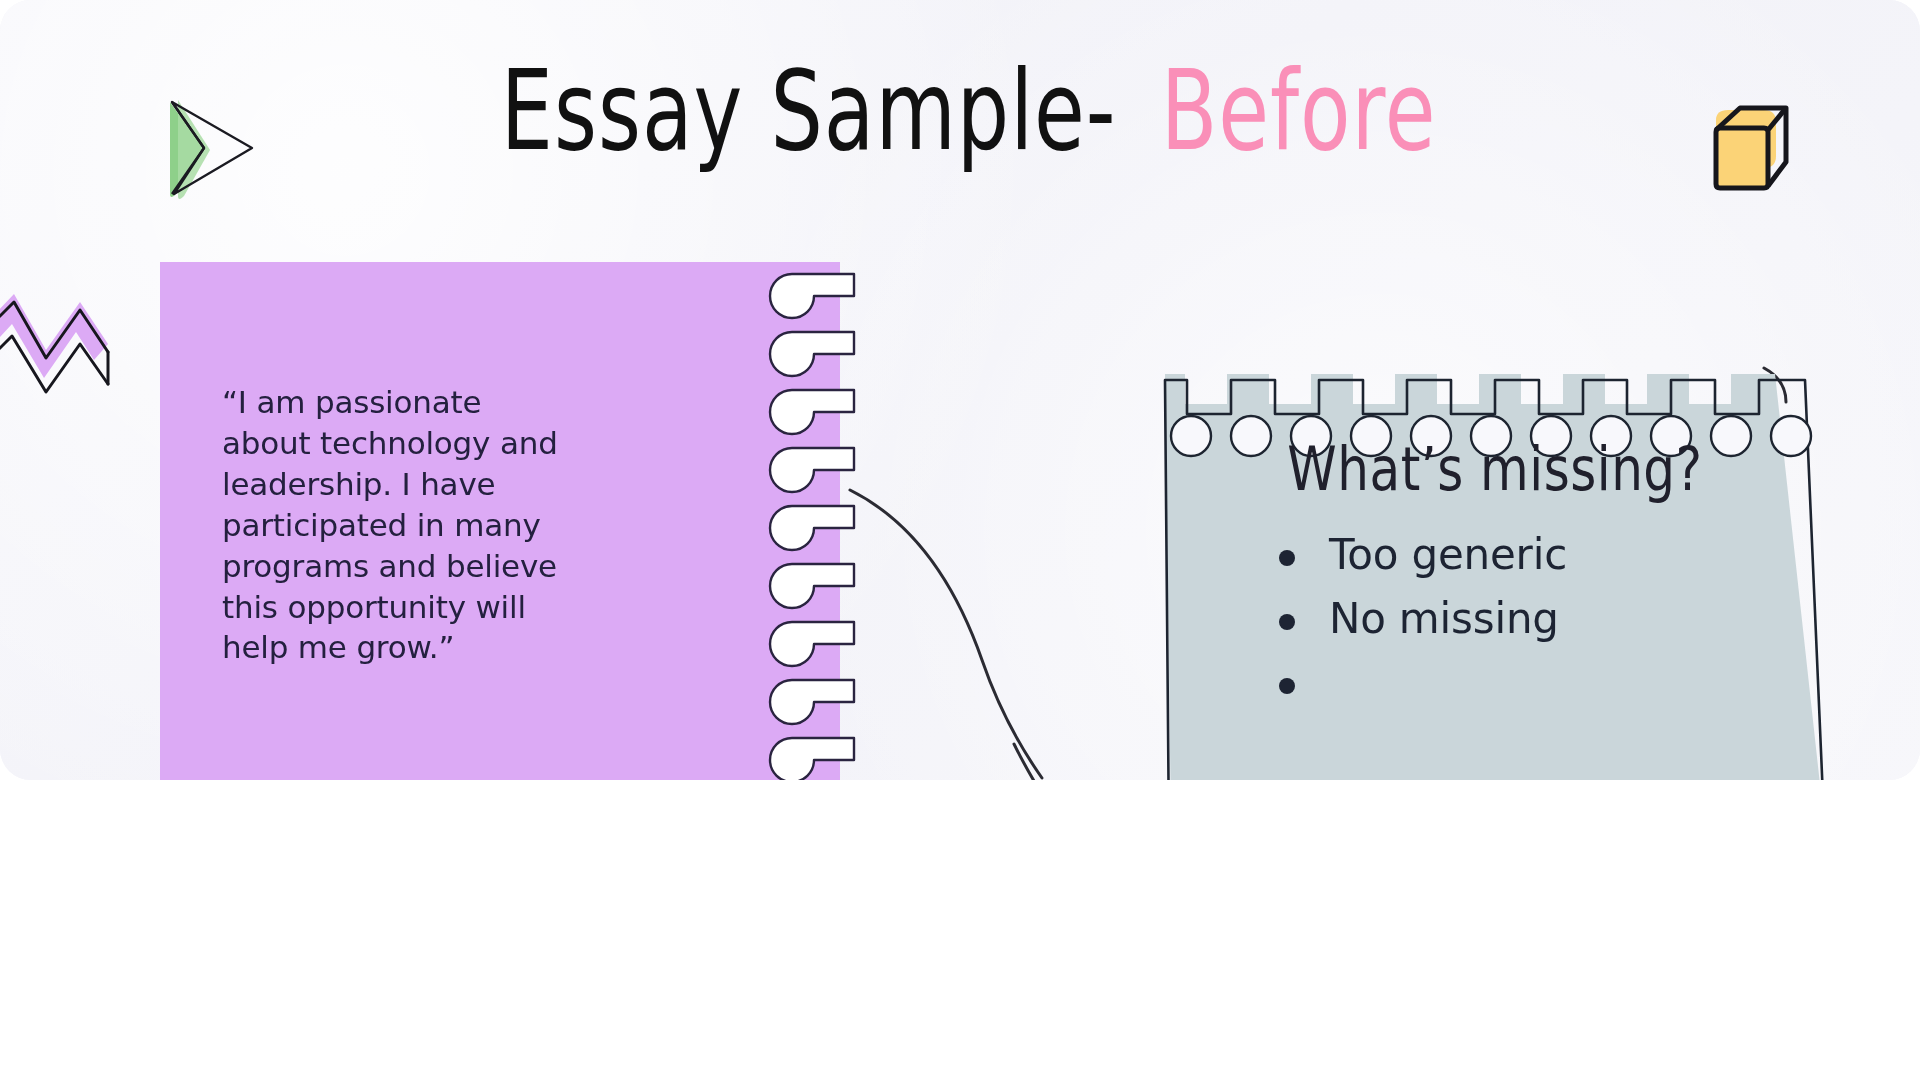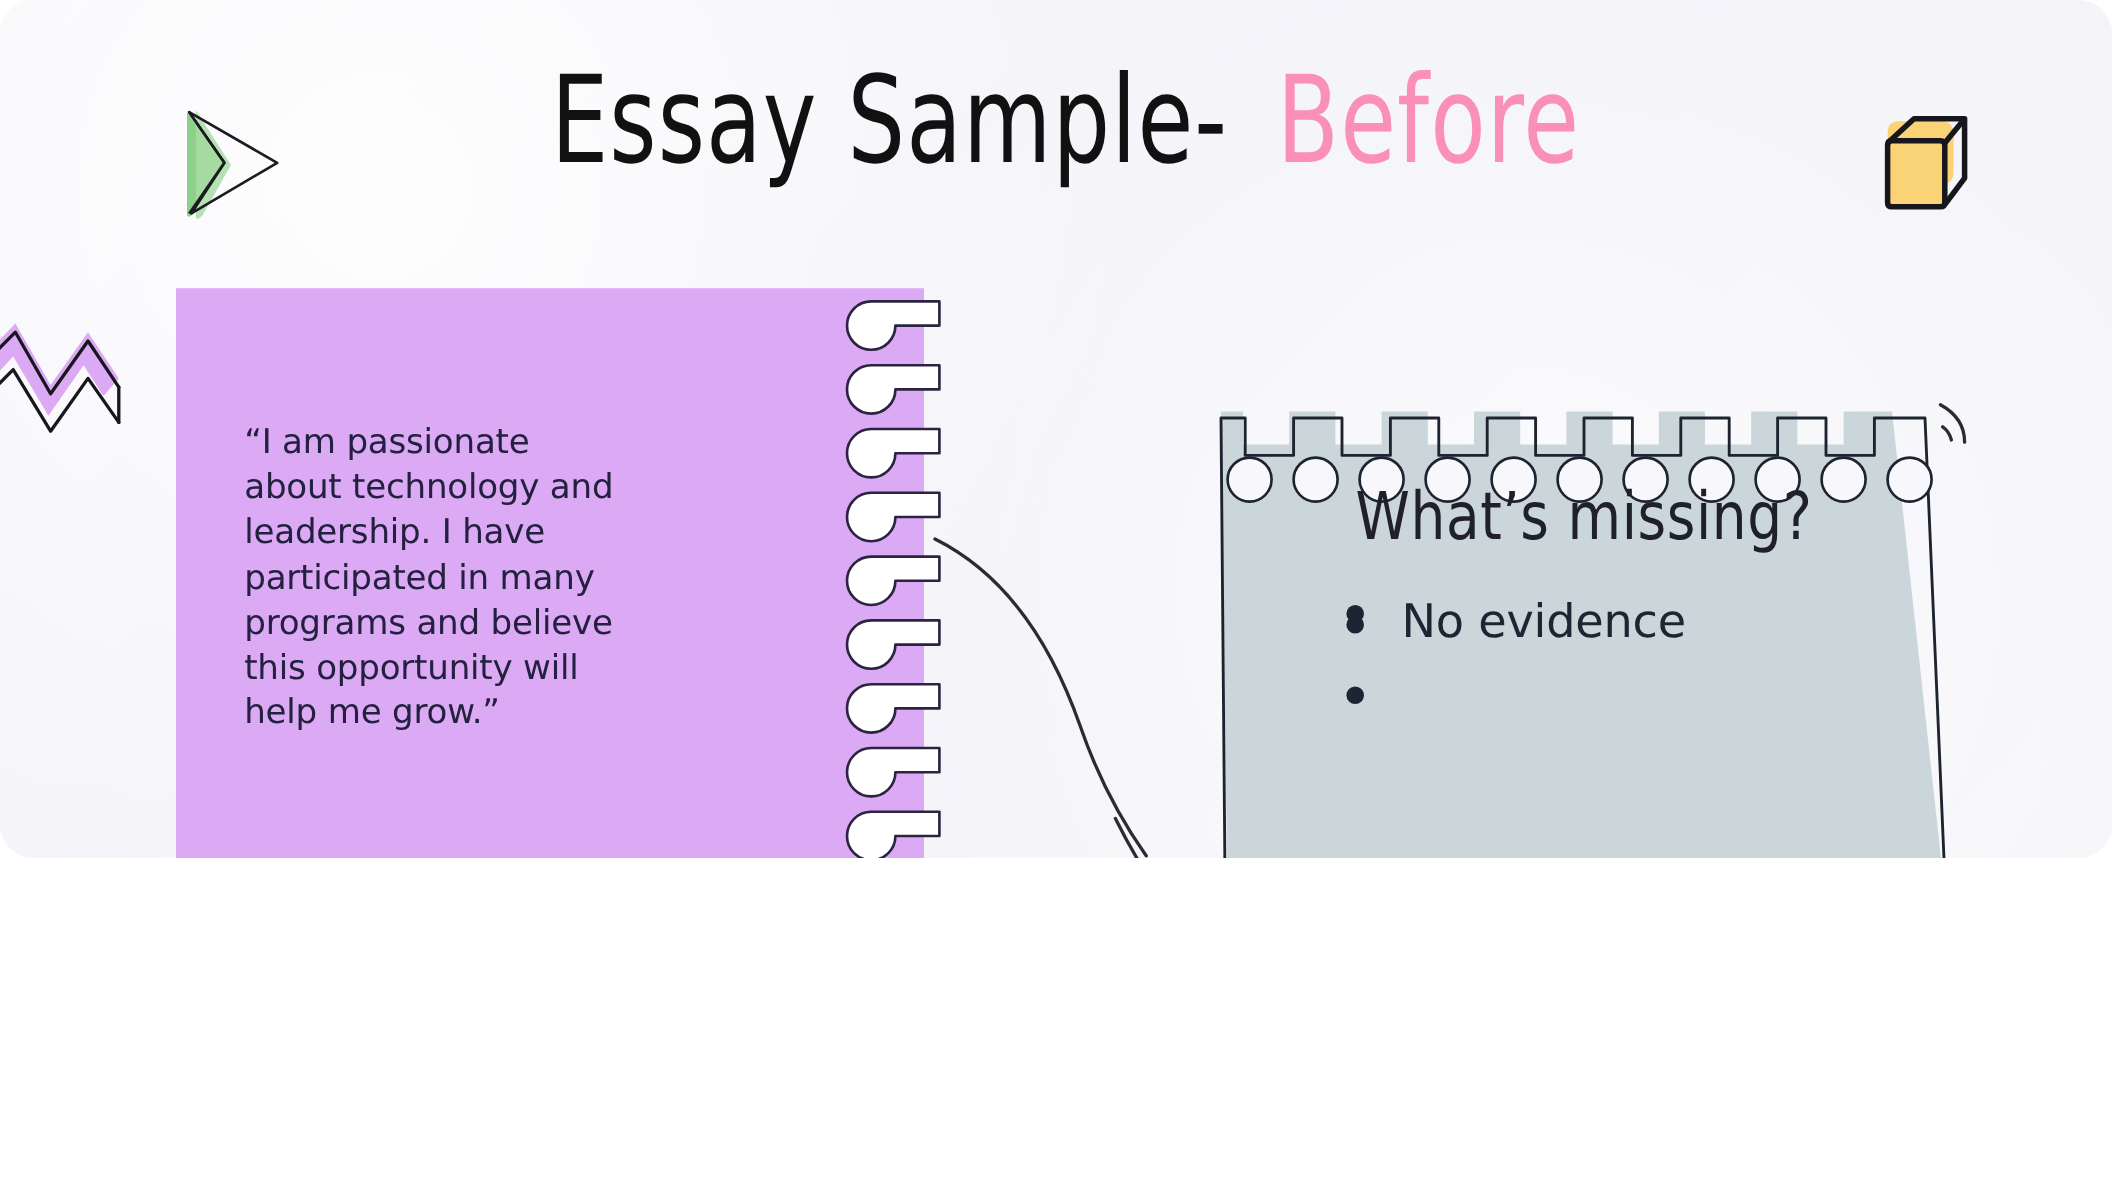--- a/index.html
+++ b/index.html
@@ -78,21 +78,21 @@
     font-family: "DejaVu Sans", sans-serif;
     font-size: 31px;
     line-height: 1.32;
     letter-spacing: -0.2px;
     white-space: pre-line;
   }
 
   
   #gray-card-wrap {
     position: absolute;
-    left: 1100px;
+    left: 1155px;
     top: 380px;
     width: 680px;
     height: 460px;
     z-index: 4;
   }
   #gray-heading {
     position: absolute;
     left: 0;
     top: 55px;
     width: 680px;
@@ -271,24 +271,25 @@
         <circle cx="566" cy="30" r="20"></circle>
         <circle cx="626" cy="30" r="20"></circle>
       </g>
     </svg>
 
     <div id="gray-heading">What’s missing?</div>
 
     <ul id="gray-list">
       <li>
         <span class="bullet-dot"></span>
+        <span>Too generic</span>
       </li>
       <li>
         <span class="bullet-dot"></span>
-        <span>No evidence</span>
+        <span>No missing</span>
       </li>
       <li>
         <span class="bullet-dot"></span>
       </li>
     </ul>
   </div>
 
   <div id="page-number">&lt;#&gt;</div>
 
 </div>

